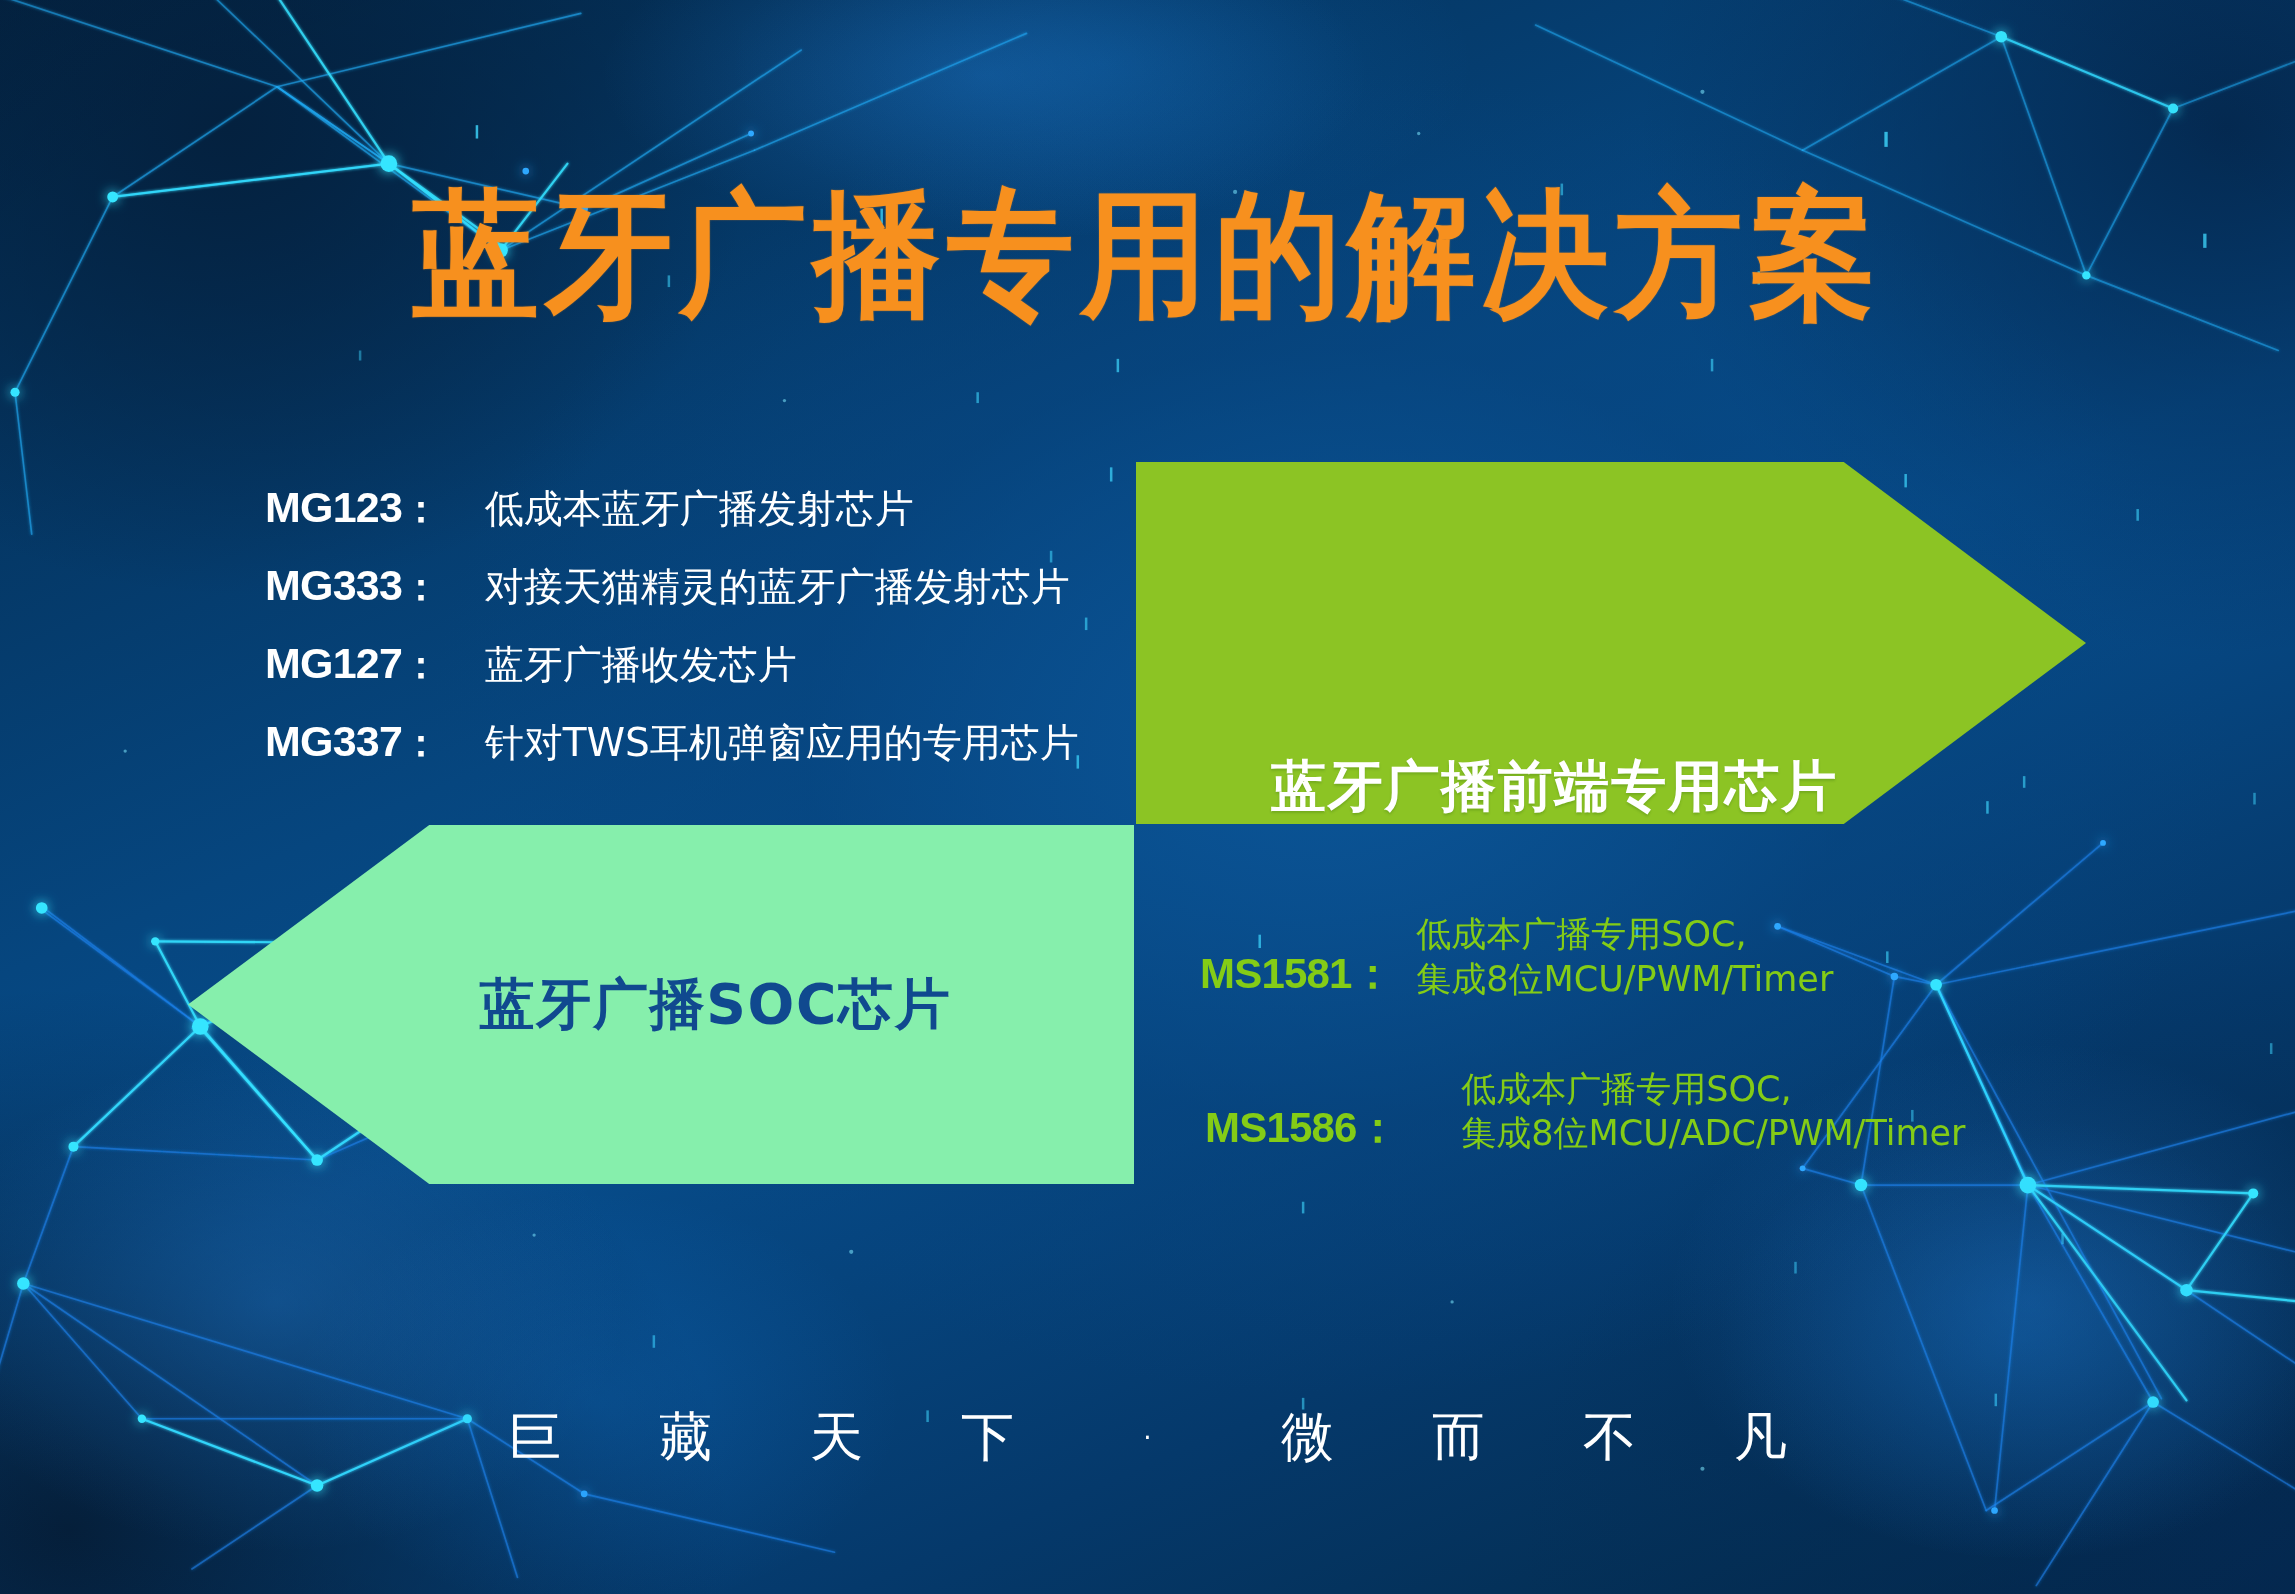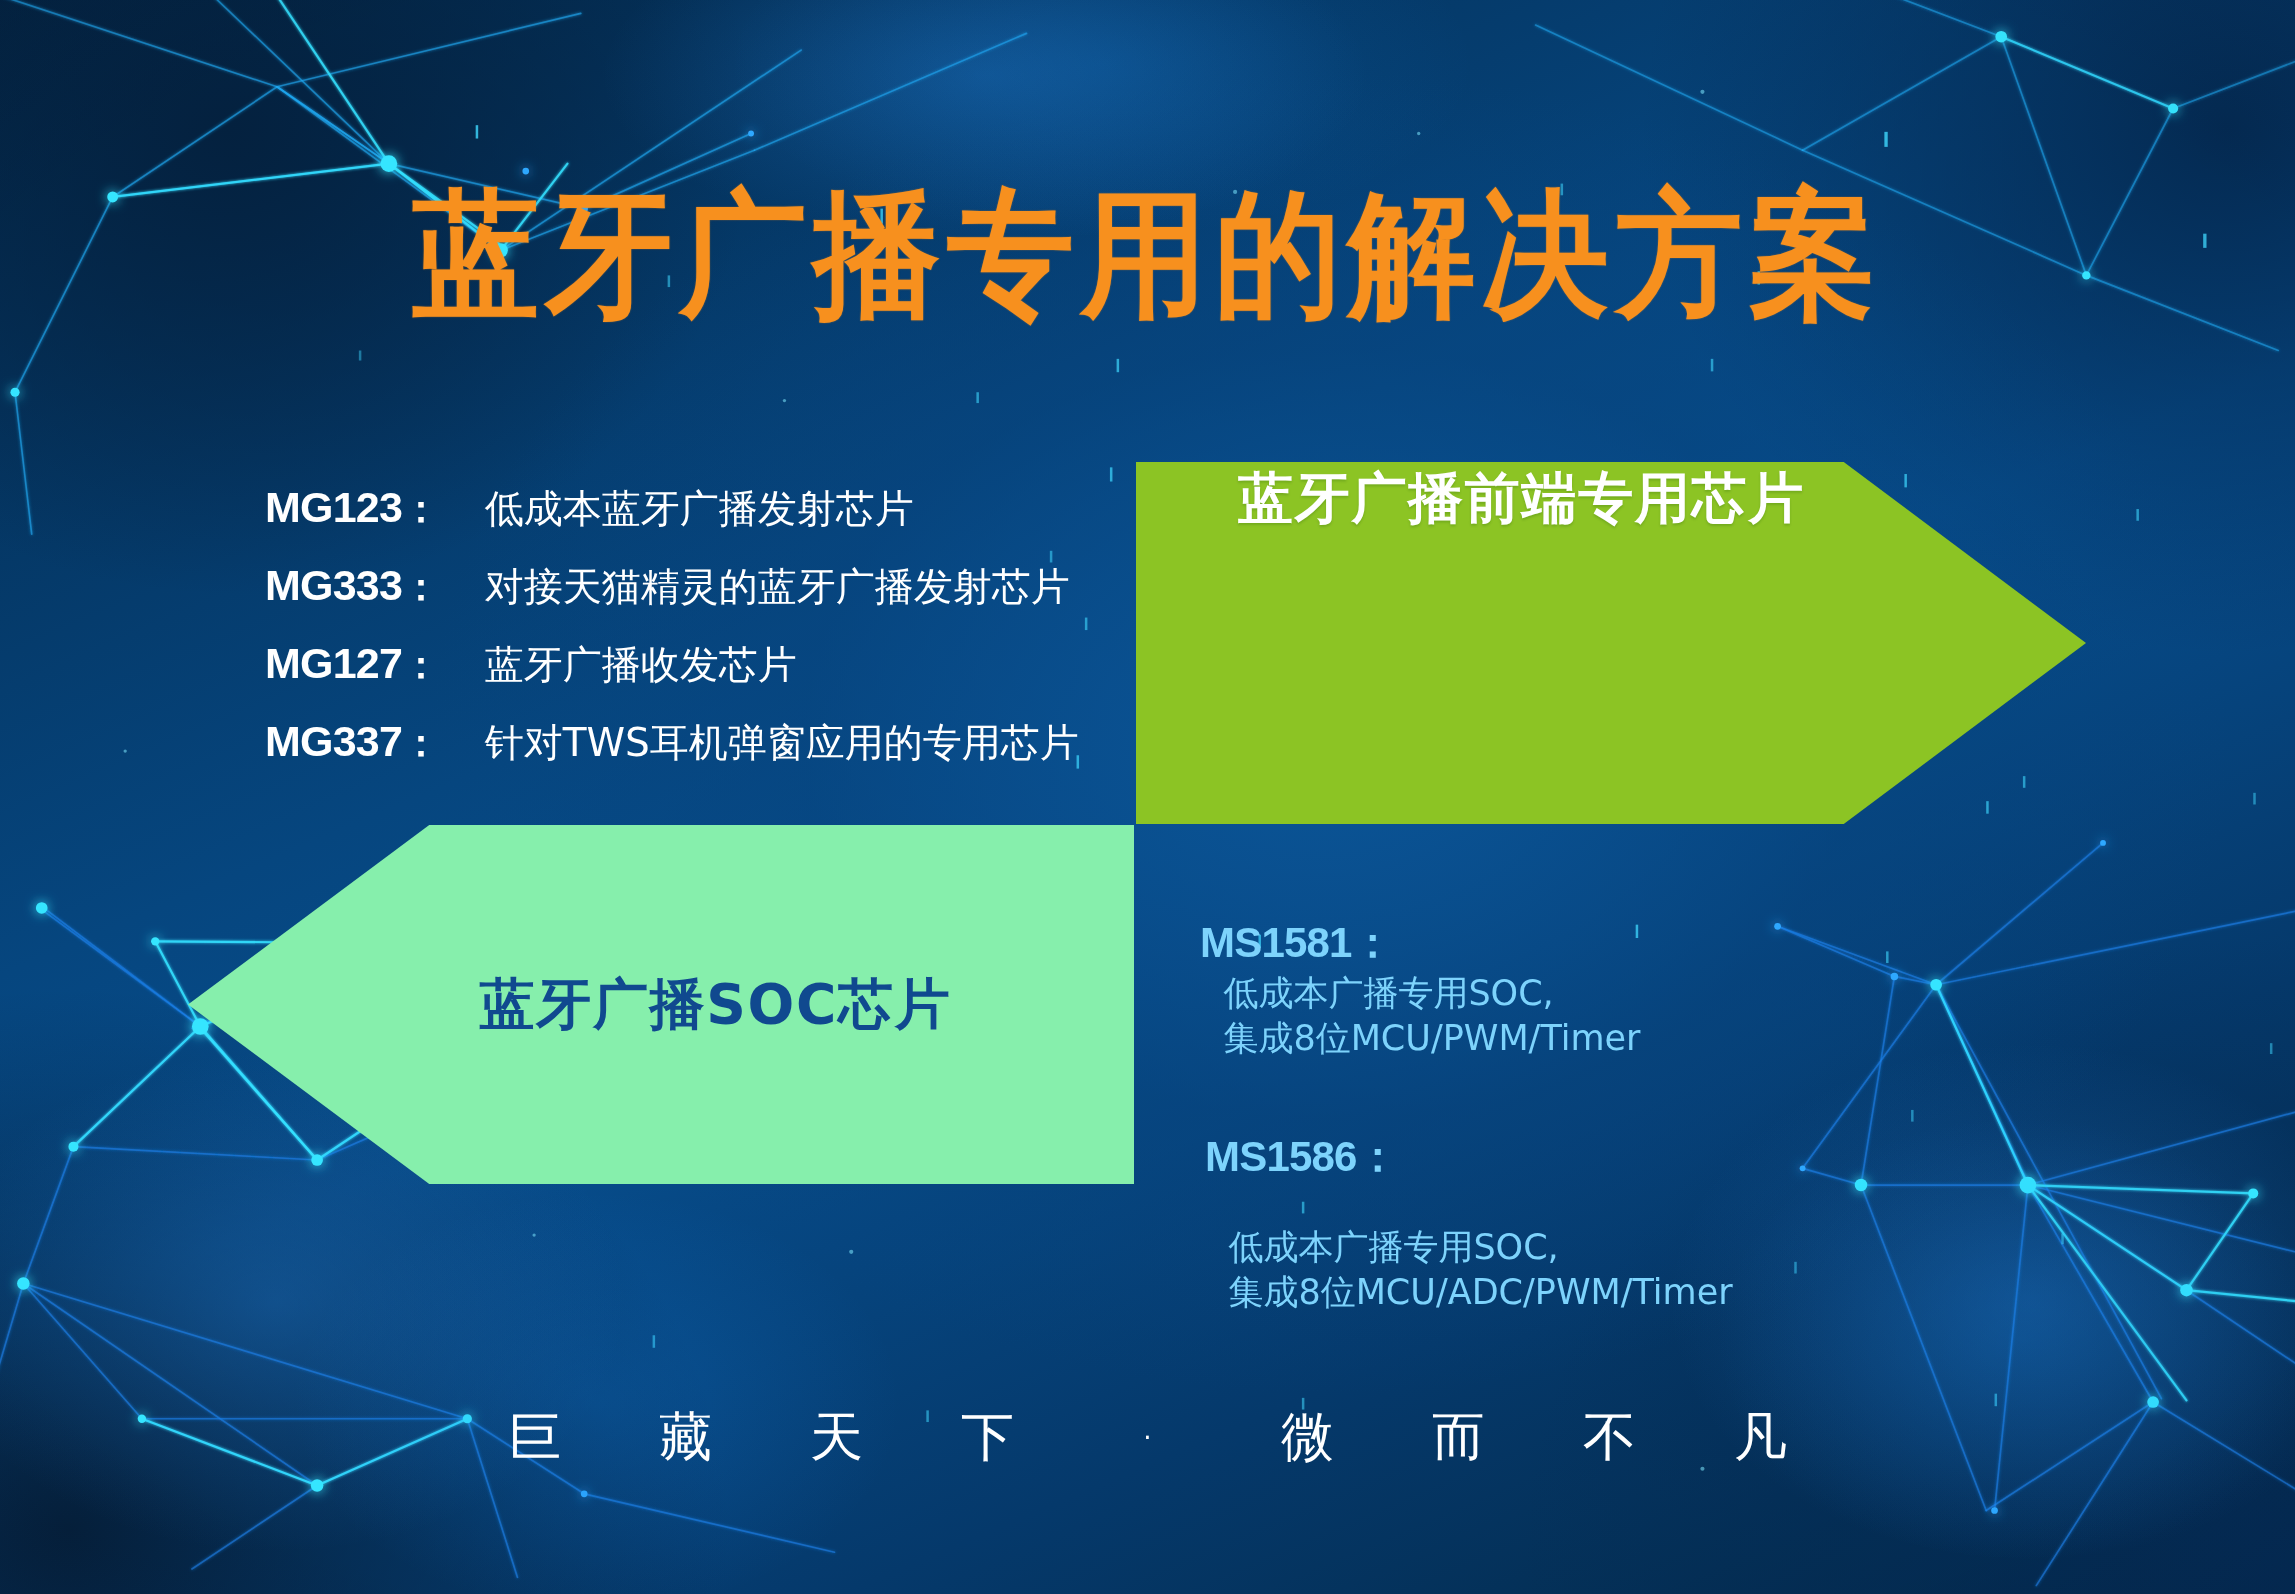--- a/index.html
+++ b/index.html
@@ -80,21 +80,21 @@
   #mg-list .mg-row { justify-content:flex-start; }
   .mg-codebox{ width:213px; text-align:left; }
 
   
   #green-arrow{
     position:absolute;
     left:1136px; top:462px;
     width:950px; height:362px;
     background:#8CC424;
     clip-path:polygon(0 0, 74.5% 0, 100% 50%, 74.5% 100%, 0 100%);
-    display:flex; align-items:flex-start;
+    display:flex; align-items:flex-end;padding-left:33px;
   }
   #green-arrow .banner-label{
     color:#FFFFFF;
     font-size:55px;
     font-weight:bold;
     letter-spacing:1.7px;
     margin-left:102px;
     white-space:nowrap;
     font-family:"DejaVu Sans","Liberation Sans",sans-serif;
     text-shadow:0 1.7px 2.5px rgba(0,60,0,.18);
@@ -117,25 +117,24 @@
     white-space:nowrap;
     padding-left:109px;
     font-family:"DejaVu Sans","Liberation Sans",sans-serif;
   }
 
   
   #ms-list{
     position:absolute; left:1200px; top:912px; width:1018px;
   }
   .ms-block{
-    display:flex; align-items:flex-start;
-    color:#7dd3fc;
+    display:flex; align-items:flex-end;
+    color:#84cc16;
     margin-bottom:65px;
     white-space:nowrap;
-    flex-direction:column;
   }
   .ms-code{
     font-size:42px; font-weight:bold;
     letter-spacing:-0.8px;
     flex:0 0 auto;
     padding-top:3.3px;
     font-family:"Liberation Sans","DejaVu Sans",sans-serif;
   }
   .ms-desc{
     padding-left:23.4px;

